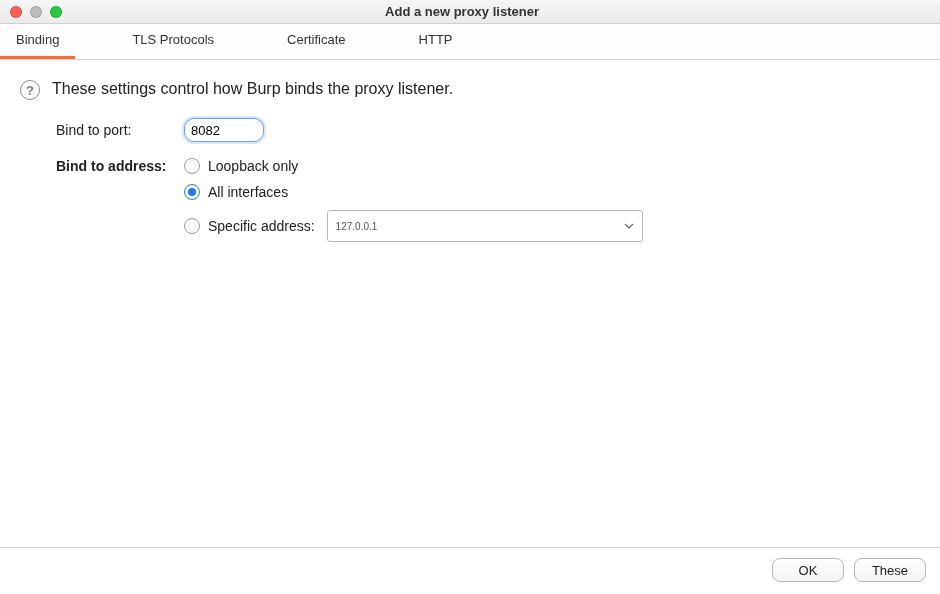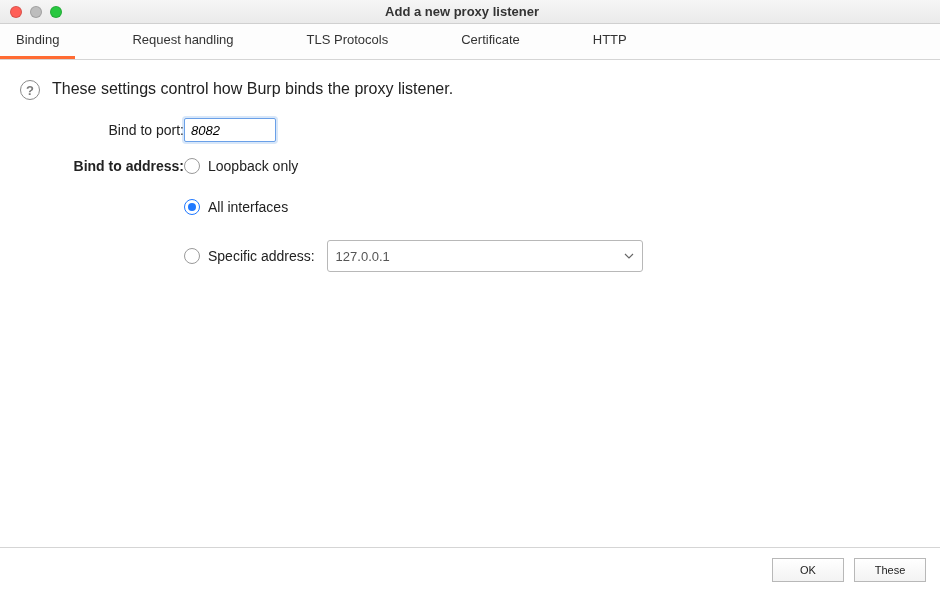--- a/index.html
+++ b/index.html
@@ -80,39 +80,38 @@
     }
     .desc { color: #222; font-size: 16px; }
     .form-area { padding-left: 36px; }
     .row {
       display: flex;
       align-items: center;
       margin-bottom: 16px;
     }
     .label {
       width: 128px;
-      text-align: right;
+      text-align: left;
       color: #222;
       font-size: 14px;
     }
     .col-options {
       display: flex;
       flex-direction: column;
-      gap: 25px;
+      gap: 10px;
     }
     input[type="text"].port-input {
-      width: 92px;
+      width: 80px;
       height: 24px;
       padding: 2px 6px;
       font-size: 13px;
       border: 1px solid #6aa0e8;
-      border-radius: 2px;
+      border-radius: 10px;
       outline: none;
       box-shadow: 0 0 0 2px rgba(100,160,232,0.25);
-      font-style: italic;
     }
     .radio-row {
       display: flex;
       align-items: center;
       gap: 8px;
     }
     .radio {
       width: 16px; height: 16px;
       border: 1.3px solid #9a9a9a;
       border-radius: 50%;
@@ -132,21 +131,21 @@
     .select {
       width: 316px;
       height: 26px;
       border: 1px solid #b8b8b8;
       border-radius: 3px;
       display: flex;
       align-items: center;
       justify-content: space-between;
       padding: 15px 8px;
       background: #fff;
-      font-size: 13px;
+      font-size: 10px;
       color: #555;
       cursor: default;
       margin-left: 4px;
     }
     .select .chev {
       width: 10px; height: 10px;
       display: inline-block;
     }
     .select .chev svg { display: block; }
     .footer {
@@ -157,23 +156,23 @@
       justify-content: flex-end;
       gap: 10px;
       padding: 10px 14px 12px 14px;
       background: #fff;
     }
     .btn {
       min-width: 72px;
       height: 24px;
       padding: 6px 14px;
       border: 1px solid #b8b8b8;
-      border-radius: 0;
+      border-radius: 8px;
       background: linear-gradient(#fff, #f3f3f3);
-      font-size: 11px;
+      font-size: 13px;
       color: #222;
       display: inline-flex;
       align-items: center;
       justify-content: center;
       cursor: pointer;
     }
     .address-row { align-items: flex-start; }
     .address-row .label { padding-top: 0px; font-weight: bold; }
   </style>
 </head>
@@ -183,21 +182,20 @@
   <div class="traffic-lights">
     <div class="tl red"></div>
     <div class="tl yellow"></div>
     <div class="tl green"></div>
   </div>
   <div class="title">Add a new proxy listener</div>
 </div>
 
 <div class="tabs">
   <div class="tab active">Binding</div>
-  <div class="tab">Request handling</div>
   <div class="tab">TLS Protocols</div>
   <div class="tab">Certificate</div>
   <div class="tab">HTTP</div>
 </div>
 
 <div class="content">
   <div class="help-row">
     <div class="help-icon">?</div>
     <div class="desc">These settings control how Burp binds the proxy listener.</div>
   </div>

